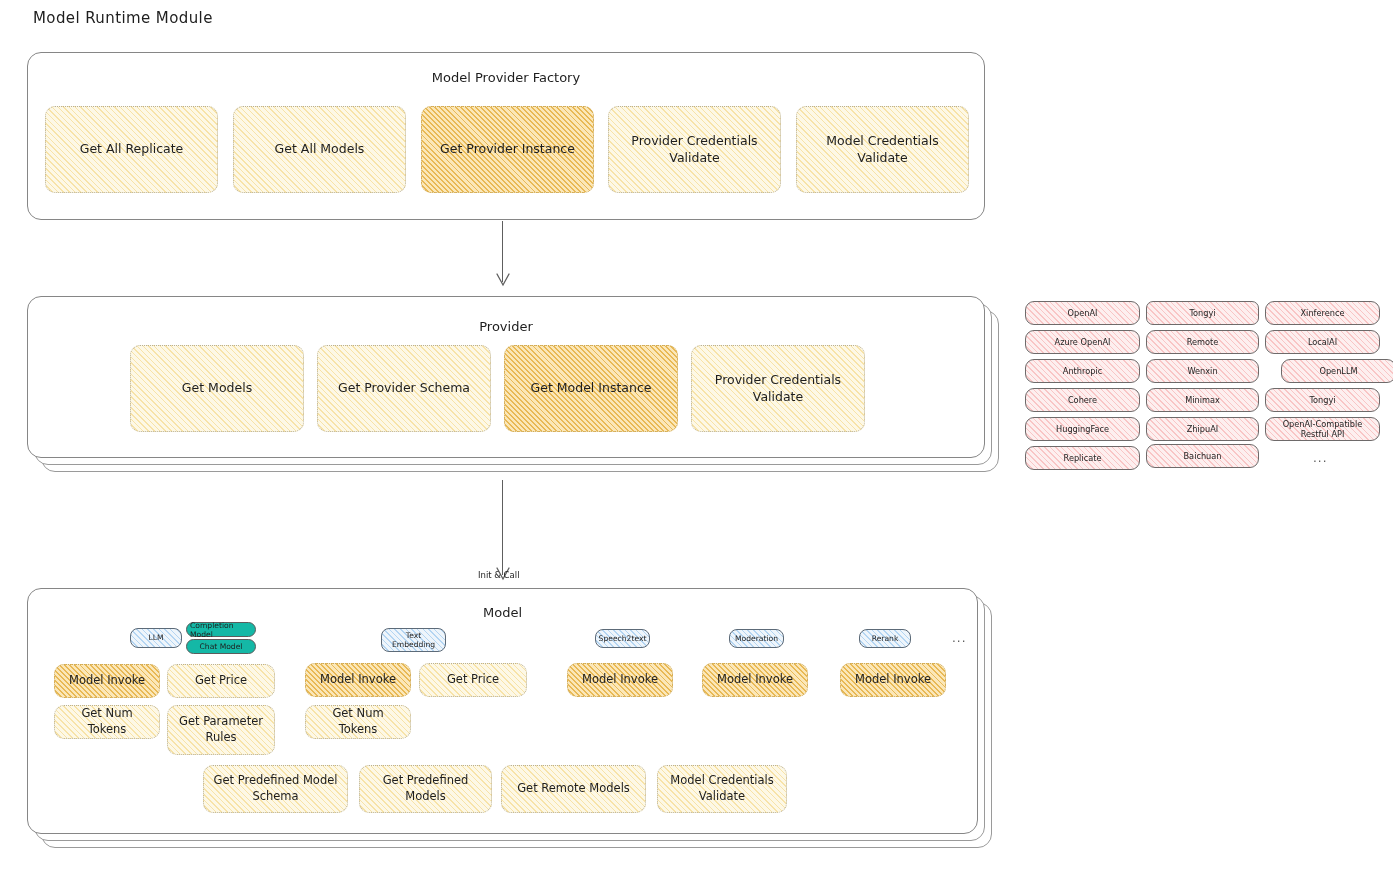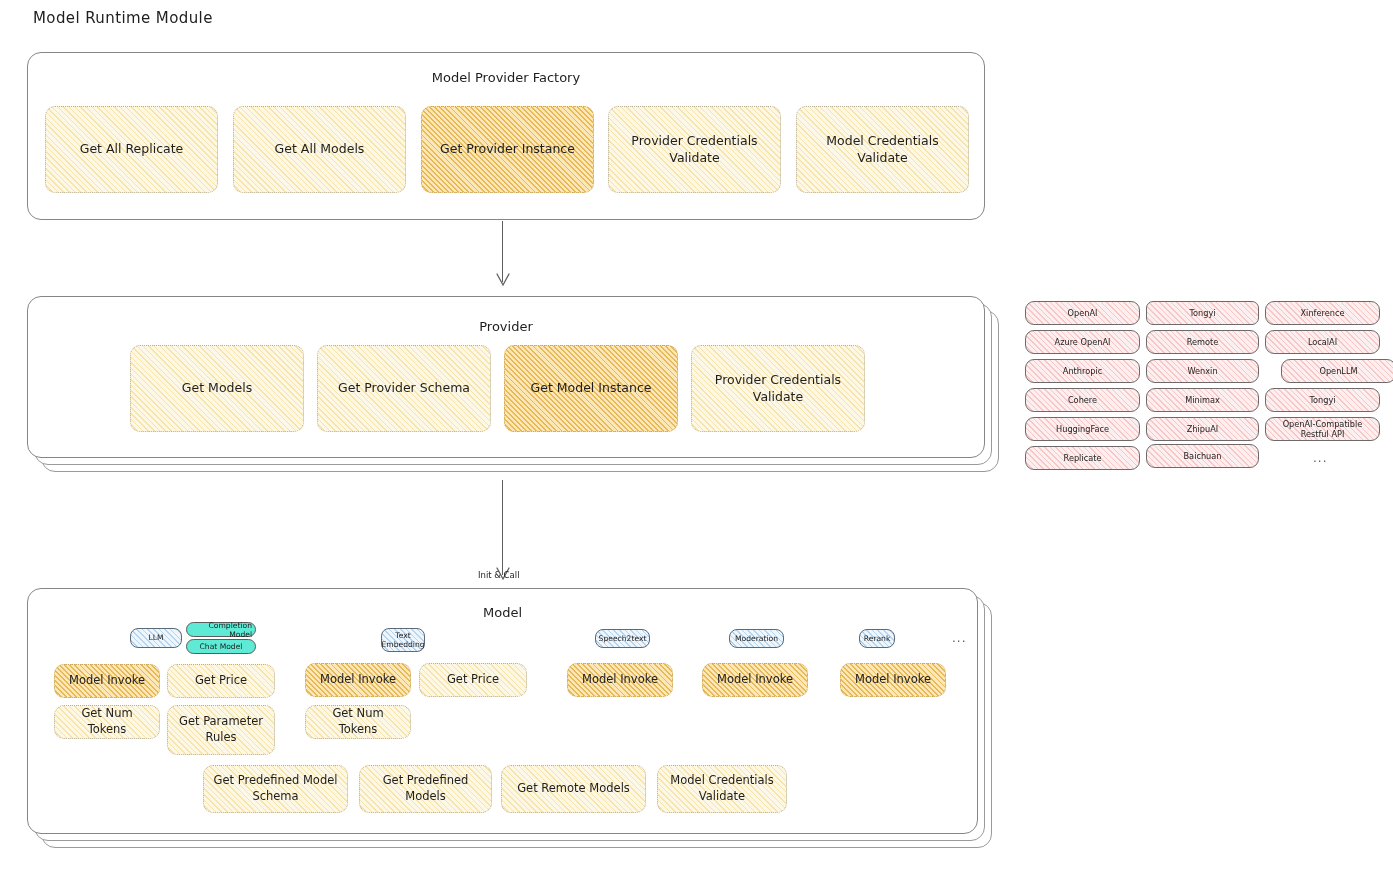--- a/index.html
+++ b/index.html
@@ -60,22 +60,22 @@
   .pill-blue{
     border:1.1px solid #5c6a78;border-radius:8px;
     display:flex;align-items:center;justify-content:center;text-align:center;
     font-size:7.6px;line-height:1.25;color:#1e1e1e;padding:1px 14px;
     background-color:#eef5fb;
     background-image:repeating-linear-gradient(45deg,
         rgba(165,205,240,.8) 0px, rgba(165,205,240,.8) 1px,
         rgba(255,255,255,0) 1px, rgba(255,255,255,0) 4px);
   }
   .pill-plain{
-    border:1.1px solid #5c5c5c;border-radius:8px;background:#5eead4;
-    display:flex;align-items:center;justify-content:center;text-align:right;
+    border:1.1px solid #5c5c5c;border-radius:8px;background:#14b8a6;
+    display:flex;align-items:center;justify-content:center;text-align:left;
     font-size:7.6px;color:#1e1e1e;padding:1px 3px;
   }
 
   .ellip{font-size:12px;color:#5a5a5a;letter-spacing:1px;}
 
   
   .conn-line{background:#5e5e5e;width:1.2px;}
   .conn-label{font-size:8.5px;color:#1e1e1e;white-space:nowrap;margin-top:46px;}
 </style>
 </head>
@@ -145,32 +145,32 @@
 </div>
 
 <div class="abs pill-blue" style="left:130px;top:628px;width:52px;height:20px;">LLM</div>
 <div class="abs pill-plain" style="left:186px;top:622px;width:70px;height:15px;">Completion Model</div>
 <div class="abs pill-plain" style="left:186px;top:639px;width:70px;height:15px;">Chat Model</div>
 <div class="abs node hl sm" style="left:54px;top:664px;width:106px;height:34px;">Model Invoke</div>
 <div class="abs node sm" style="left:167px;top:664px;width:108px;height:34px;">Get Price</div>
 <div class="abs node sm" style="left:54px;top:705px;width:106px;height:34px;">Get Num Tokens</div>
 <div class="abs node sm" style="left:167px;top:705px;width:108px;height:50px;">Get Parameter Rules</div>
 
-<div class="abs pill-blue" style="left:381px;top:628px;width:44px;height:24px;">Text Embedding</div>
+<div class="abs pill-blue" style="left:381px;top:628px;width:65px;height:24px;">Text Embedding</div>
 <div class="abs node hl sm" style="left:305px;top:663px;width:106px;height:34px;">Model Invoke</div>
 <div class="abs node sm" style="left:419px;top:663px;width:108px;height:34px;">Get Price</div>
 <div class="abs node sm" style="left:305px;top:705px;width:106px;height:34px;">Get Num Tokens</div>
 
 <div class="abs pill-blue" style="left:595px;top:629px;width:55px;height:19px;">Speech2text</div>
 <div class="abs node hl sm" style="left:567px;top:663px;width:106px;height:34px;">Model Invoke</div>
 
 <div class="abs pill-blue" style="left:729px;top:629px;width:55px;height:19px;">Moderation</div>
 <div class="abs node hl sm" style="left:702px;top:663px;width:106px;height:34px;">Model Invoke</div>
 
-<div class="abs pill-blue" style="left:859px;top:629px;width:36px;height:19px;">Rerank</div>
+<div class="abs pill-blue" style="left:859px;top:629px;width:52px;height:19px;">Rerank</div>
 <div class="abs node hl sm" style="left:840px;top:663px;width:106px;height:34px;">Model Invoke</div>
 
 <div class="abs ellip" style="left:952px;top:631px;">...</div>
 
 <div class="abs node sm" style="left:203px;top:765px;width:145px;height:48px;">Get Predefined Model Schema</div>
 <div class="abs node sm" style="left:359px;top:765px;width:133px;height:48px;">Get Predefined Models</div>
 <div class="abs node sm" style="left:501px;top:765px;width:145px;height:48px;">Get Remote Models</div>
 <div class="abs node sm" style="left:657px;top:765px;width:130px;height:48px;">Model Credentials Validate</div>
 
 </body></html>

